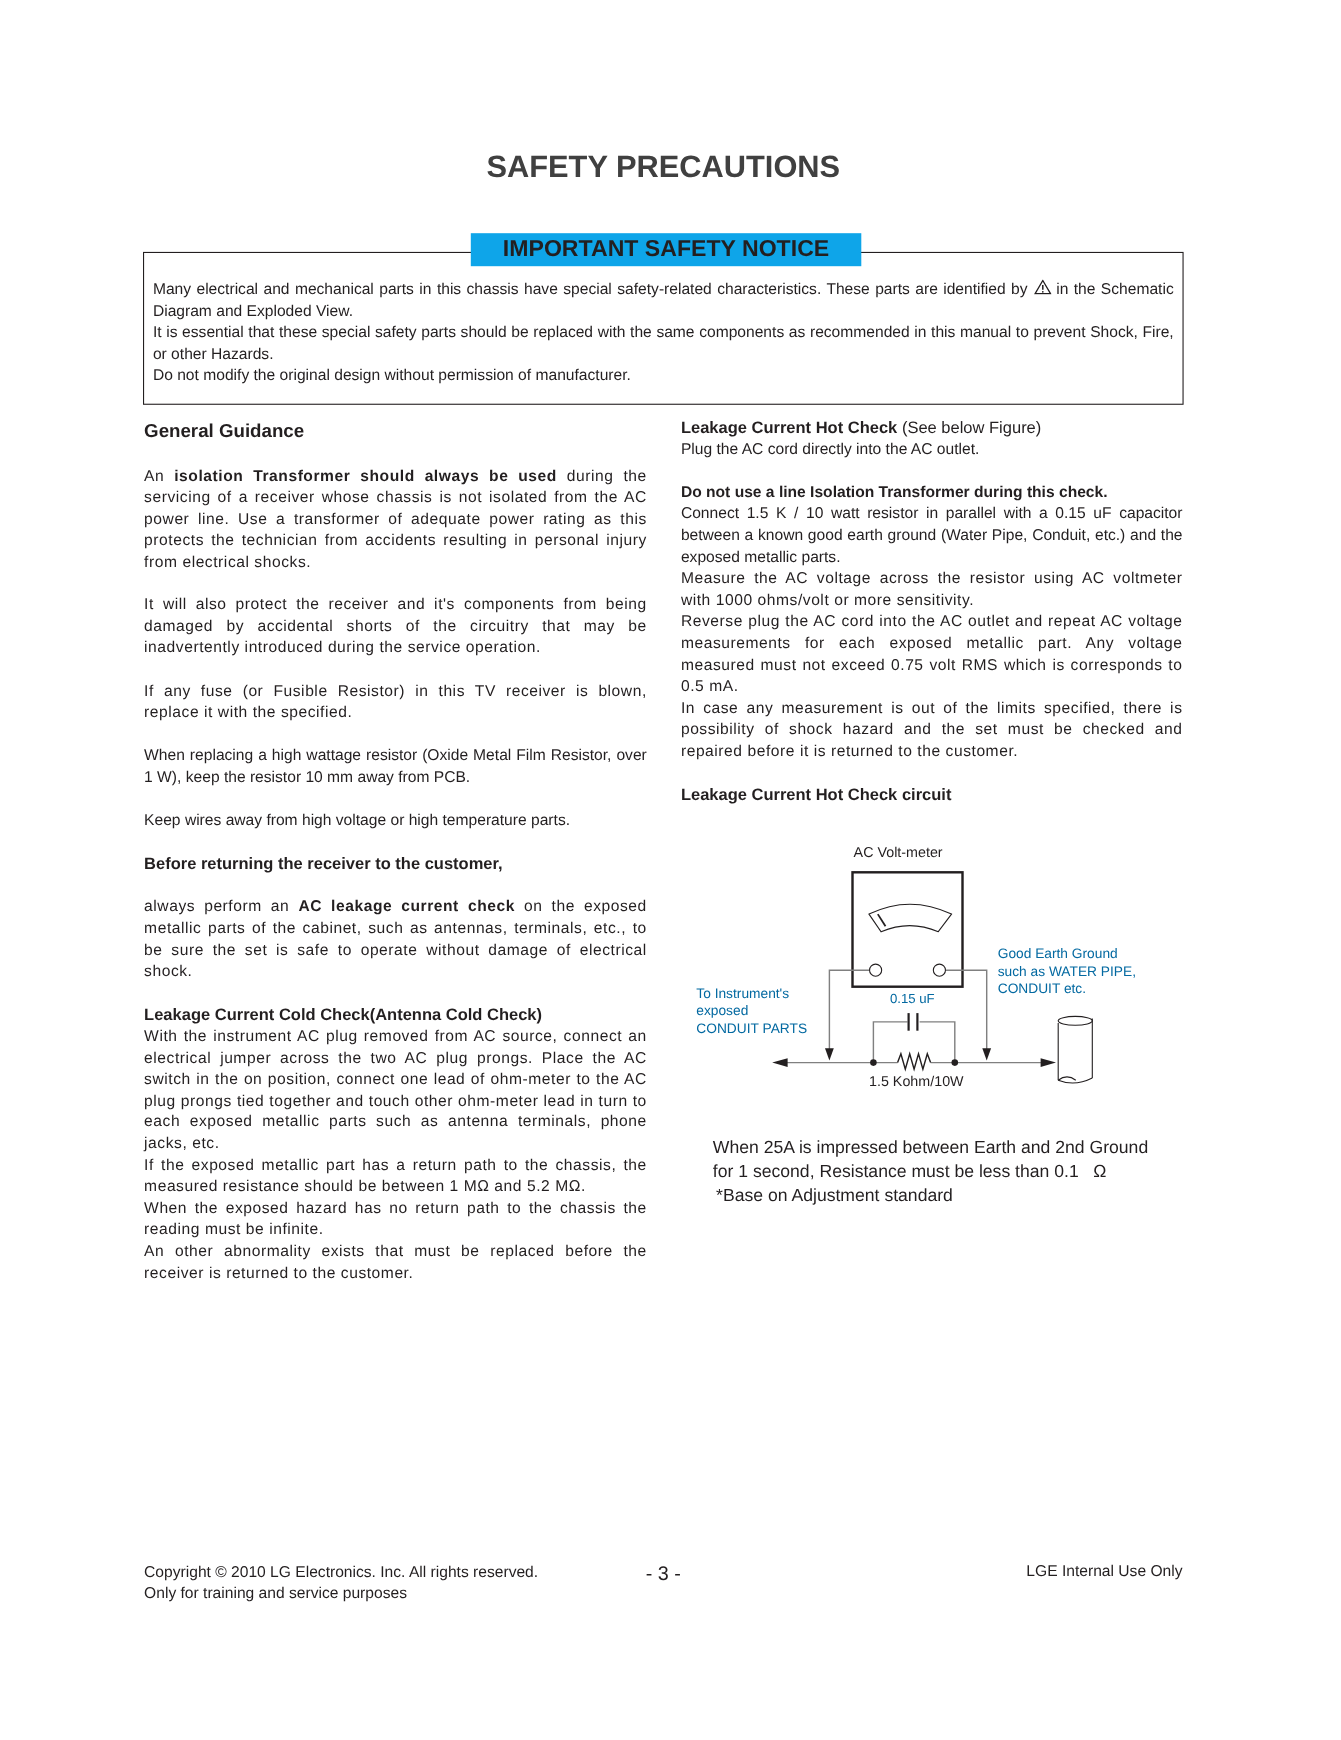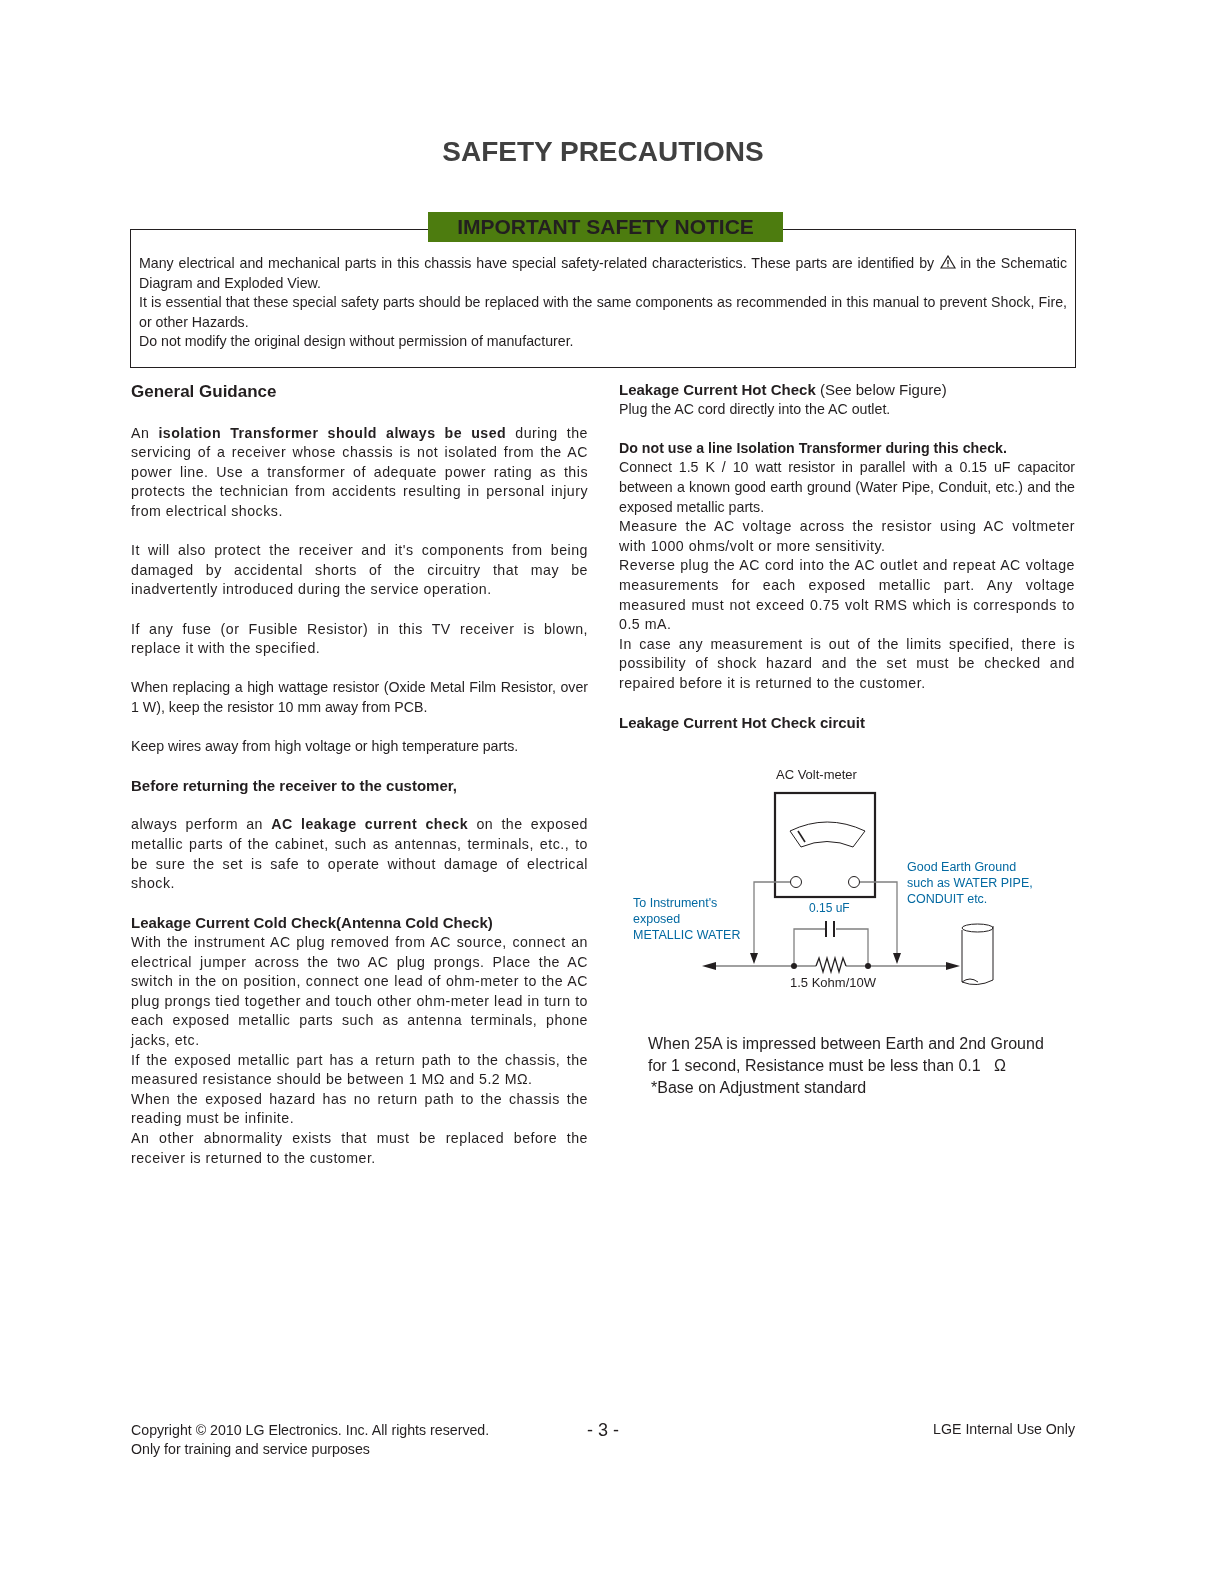--- a/index.html
+++ b/index.html
@@ -12,21 +12,21 @@
     position: absolute; left: 0; width: 1206px; top: 136px;
     text-align: center; font-size: 28px; font-weight: bold; letter-spacing: 0px;
     color: #404040;
   }
   .notice-box {
     position: absolute; left: 130px; top: 229px; width: 946px; height: 139px;
     border: 1px solid #231f20; box-sizing: border-box;
   }
   .notice-heading {
     position: absolute; left: 428px; top: 212px; width: 355px; height: 30px;
-    background: #4d7c0f; text-align: center; font-size: 21px; font-weight: bold;
+    background: #0ea5e9; text-align: center; font-size: 21px; font-weight: bold;
     line-height: 30px;
   }
   .notice-body {
     position: absolute; left: 139px; top: 254px; width: 928px;
     font-size: 14.2px; line-height: 19.6px; text-align: justify;
   }
   .notice-body p { margin: 0; }
   .warn-icon { display: inline-block; width: 16px; height: 14px; vertical-align: -1px; margin: 0 4px 0 6px; }
 
   .col { position: absolute; font-size: 14.2px; line-height: 19.6px; text-align: justify; }
@@ -129,21 +129,21 @@
 
     <path d="M342 170 L342 222 M373 166 L373 220" fill="none" stroke="#231f20" stroke-width="1"></path>
     <ellipse cx="357.5" cy="168" rx="15.5" ry="4" fill="none" stroke="#231f20" stroke-width="1"></ellipse>
     <path d="M342 222 Q357 228 373 220" fill="none" stroke="#231f20" stroke-width="1"></path>
     <path d="M342 222 Q350 216 358 222" fill="none" stroke="#231f20" stroke-width="1"></path>
   </svg>
   <div class="dlabel-big" style="left:156px; top:7px;">AC Volt-meter</div>
   <div class="dlabel" style="left:13px; top:135px;">
     <div>To Instrument's</div>
     <div>exposed</div>
-    <div>METALLIC WATER</div>
+    <div>CONDUIT PARTS</div>
   </div>
   <div class="dlabel" style="left:189px; top:140px; font-size:12px;">0.15 uF</div>
   <div class="dlabel-big" style="left:170px; top:215px;">1.5 Kohm/10W</div>
   <div class="dlabel" style="left:287px; top:99px;">
     <div>Good Earth Ground</div>
     <div>such as WATER PIPE,</div>
     <div>CONDUIT etc.</div>
   </div>
 </div>
 

